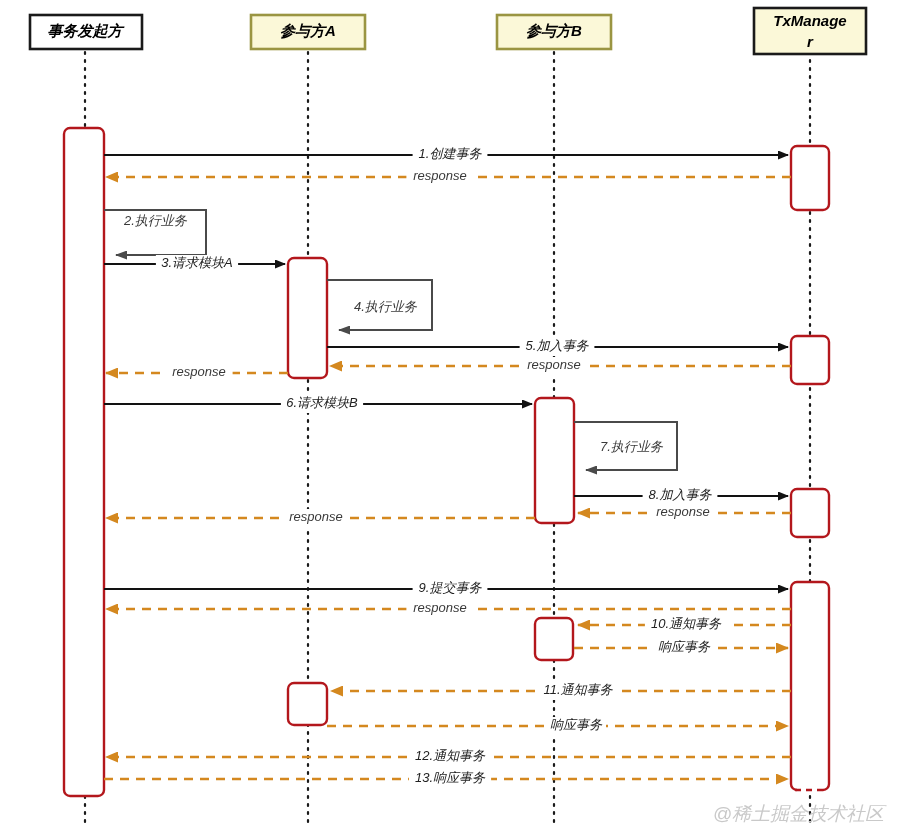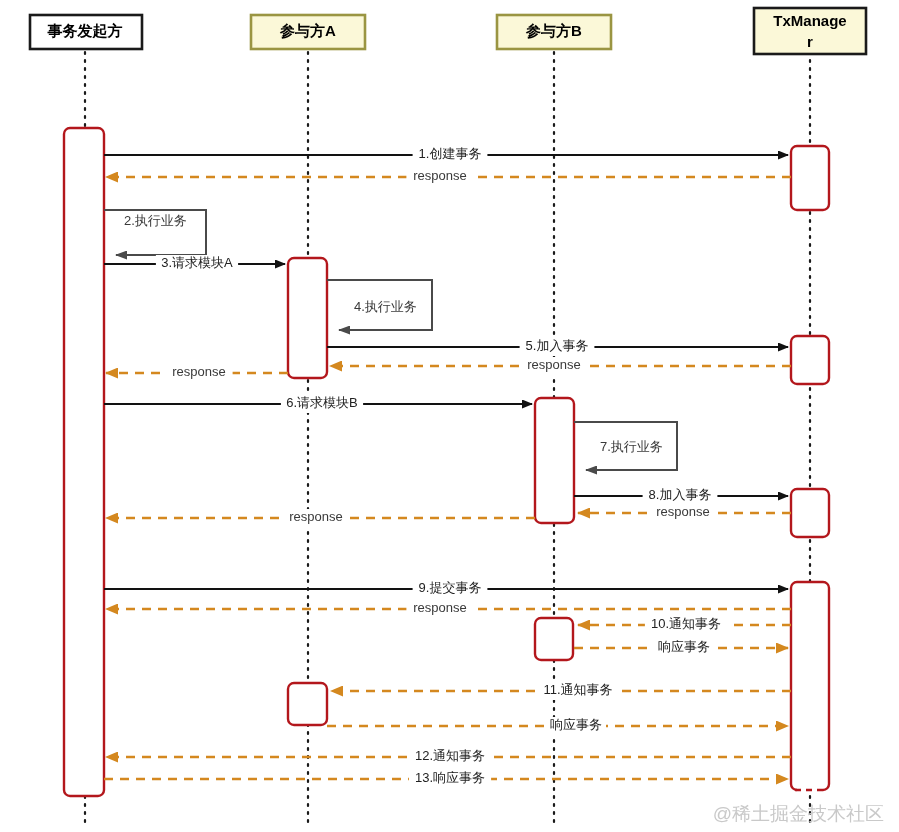--- a/index.html
+++ b/index.html
@@ -7,20 +7,21 @@
     padding: 0;
     background: #ffffff;
     font-family: "Liberation Sans", "DejaVu Sans", sans-serif;
   }
   #stage {
     position: relative;
     width: 899px;
     height: 832px;
     background: #ffffff;
     overflow: hidden;
+    font-style: italic;
   }
   svg#diagram {
     position: absolute;
     left: 0;
     top: 0;
     width: 899px;
     height: 832px;
   }
   .hdr-text {
     font-family: "Liberation Sans", "DejaVu Sans", sans-serif;

